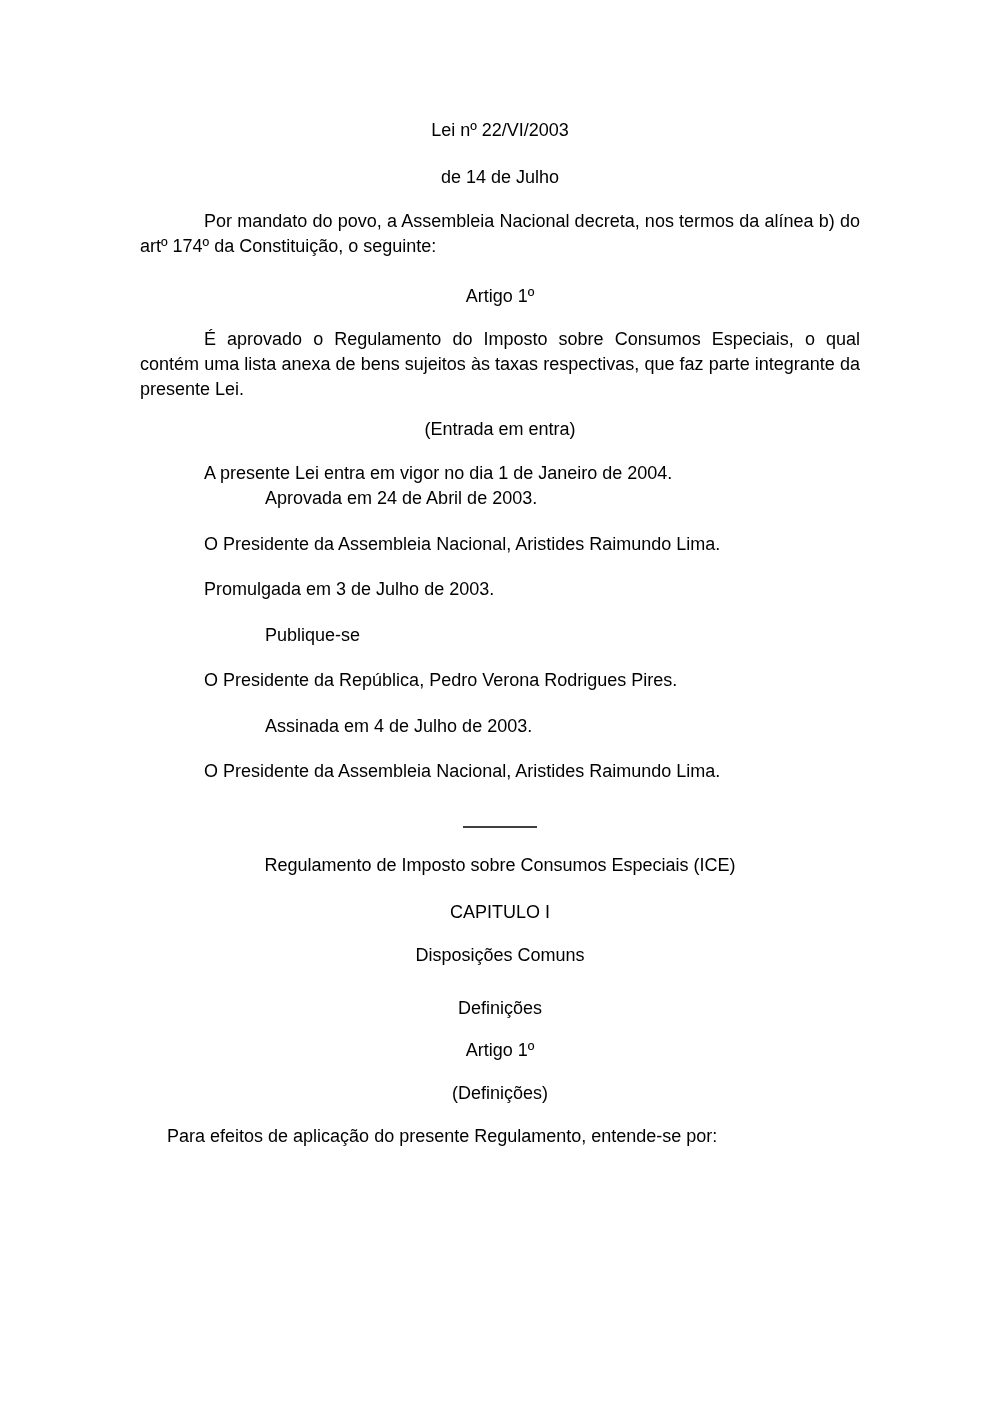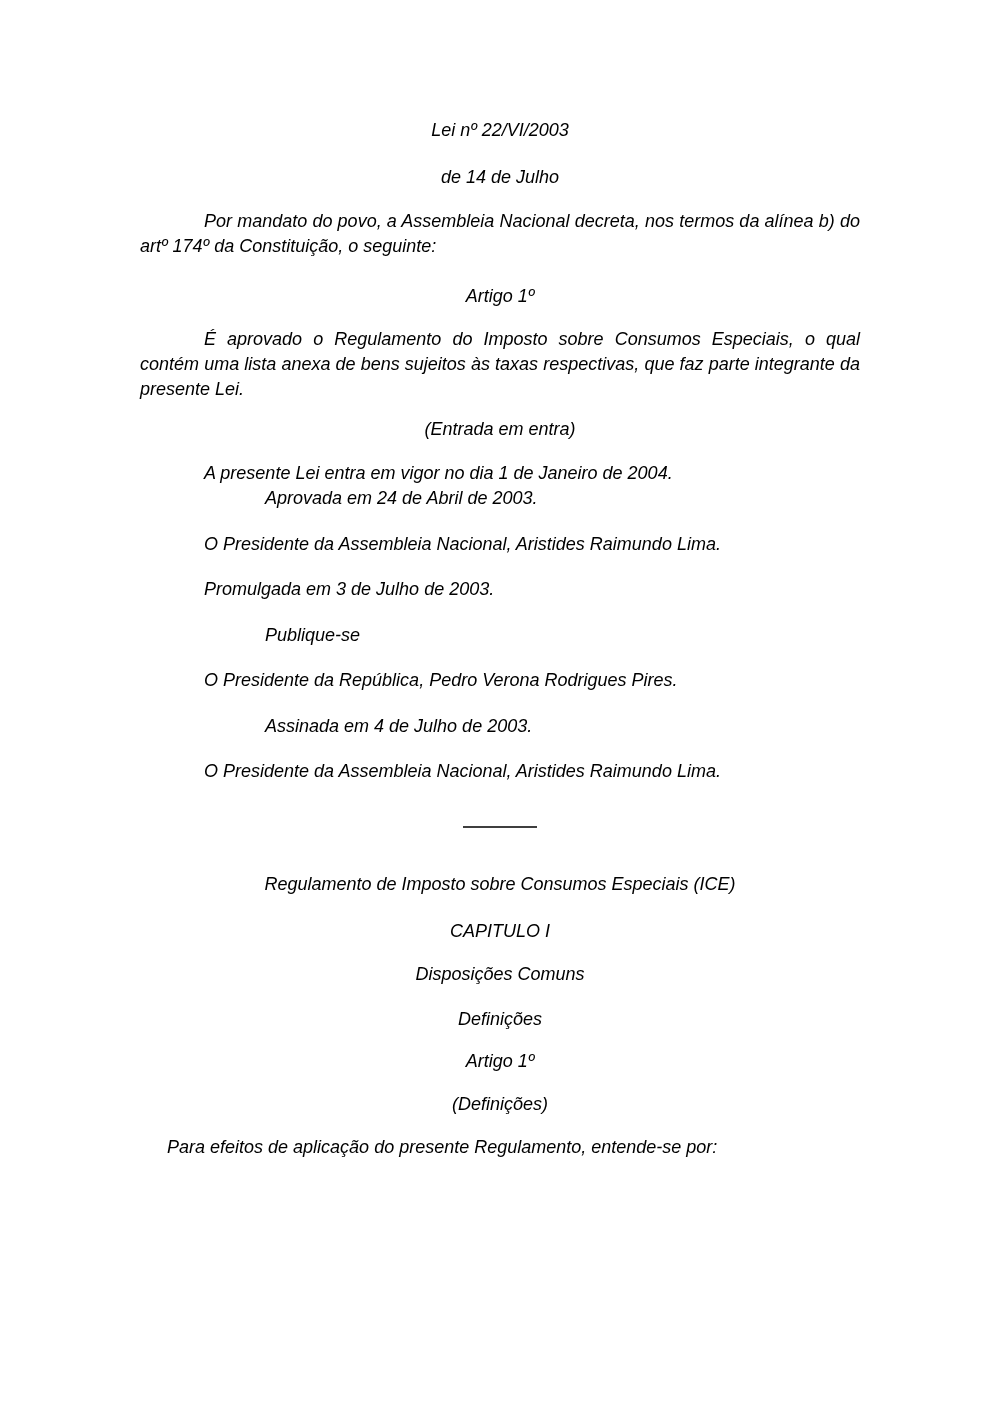--- a/index.html
+++ b/index.html
@@ -8,21 +8,20 @@
     position: relative;
     width: 1000px;
     height: 1414px;
     margin: 0 auto;
     background: #ffffff;
     color: #000000;
     font-family: "Liberation Sans", sans-serif;
     font-size: 18px;
     line-height: 25px;
     overflow: hidden;
-    font-style: italic;
   }
   .content {
     position: absolute;
     left: 140px;
     top: 118px;
     width: 720px;
   }
   p { margin: 0; }
   .c  { text-align: center; }
   .j  { text-align: justify; text-indent: 64px; }
@@ -52,22 +51,22 @@
     <p class="i2" style="">Aprovada em 24 de Abril de 2003.</p>
     <p class="i1" style="margin-top:21px">O Presidente da Assembleia Nacional, Aristides Raimundo Lima.</p>
     <p class="i1" style="margin-top:20px">Promulgada em 3 de Julho de 2003.</p>
     <p class="i2" style="margin-top:21px">Publique-se</p>
     <p class="i1" style="margin-top:20px">O Presidente da República, Pedro Verona Rodrigues Pires.</p>
     <p class="i2" style="margin-top:21px">Assinada em 4 de Julho de 2003.</p>
     <p class="i1" style="margin-top:20px">O Presidente da Assembleia Nacional, Aristides Raimundo Lima.</p>
 
     <div class="divider"></div>
 
-    <p class="c" style="margin-top:44px">Regulamento de Imposto sobre Consumos Especiais (ICE)</p>
+    <p class="c" style="margin-top:25px">Regulamento de Imposto sobre Consumos Especiais (ICE)</p>
     <p class="c" style="margin-top:22px">CAPITULO I</p>
     <p class="c" style="margin-top:18px">Disposições Comuns</p>
-    <p class="c" style="margin-top:20px">Definições</p>
+    <p class="c" style="margin-top:28px">Definições</p>
     <p class="c" style="margin-top:17px">Artigo 1º</p>
     <p class="c" style="margin-top:18px">(Definições)</p>
     <p class="i3" style="margin-top:18px">Para efeitos de aplicação do presente Regulamento, entende-se por:</p>
 
   </div>
 </div>
 
 </body></html>

